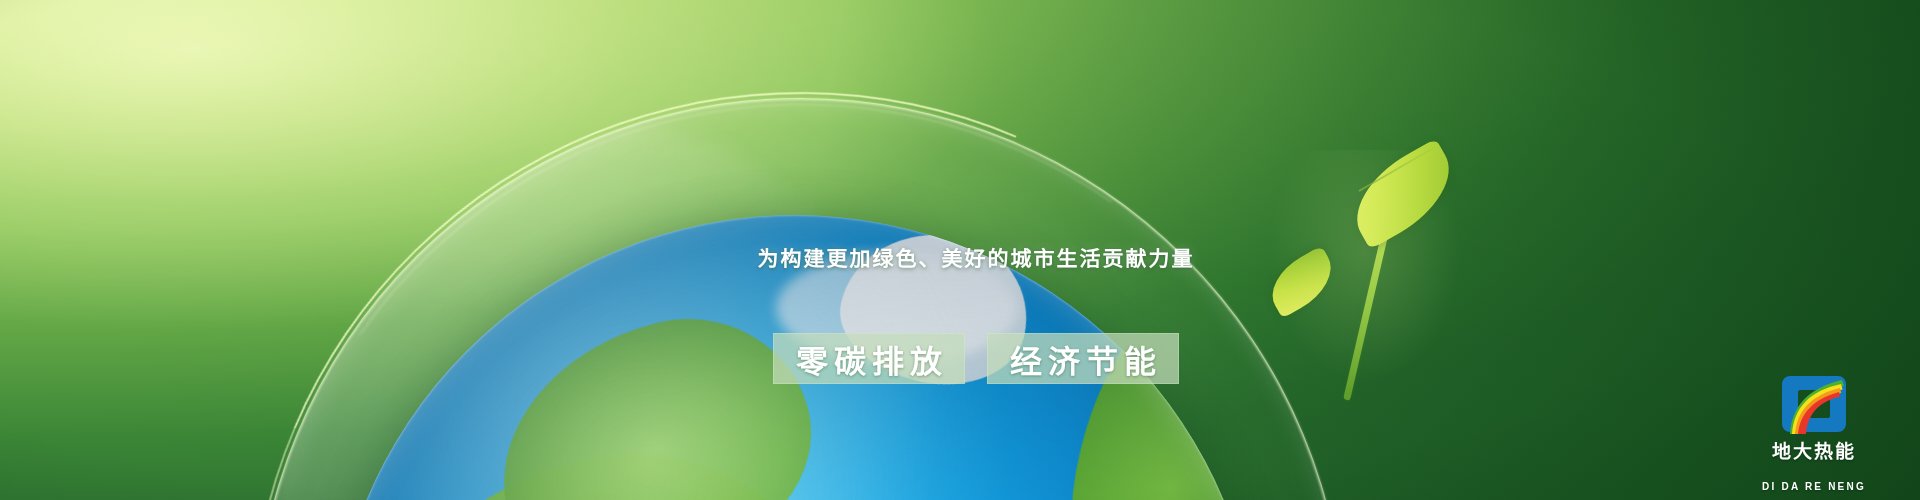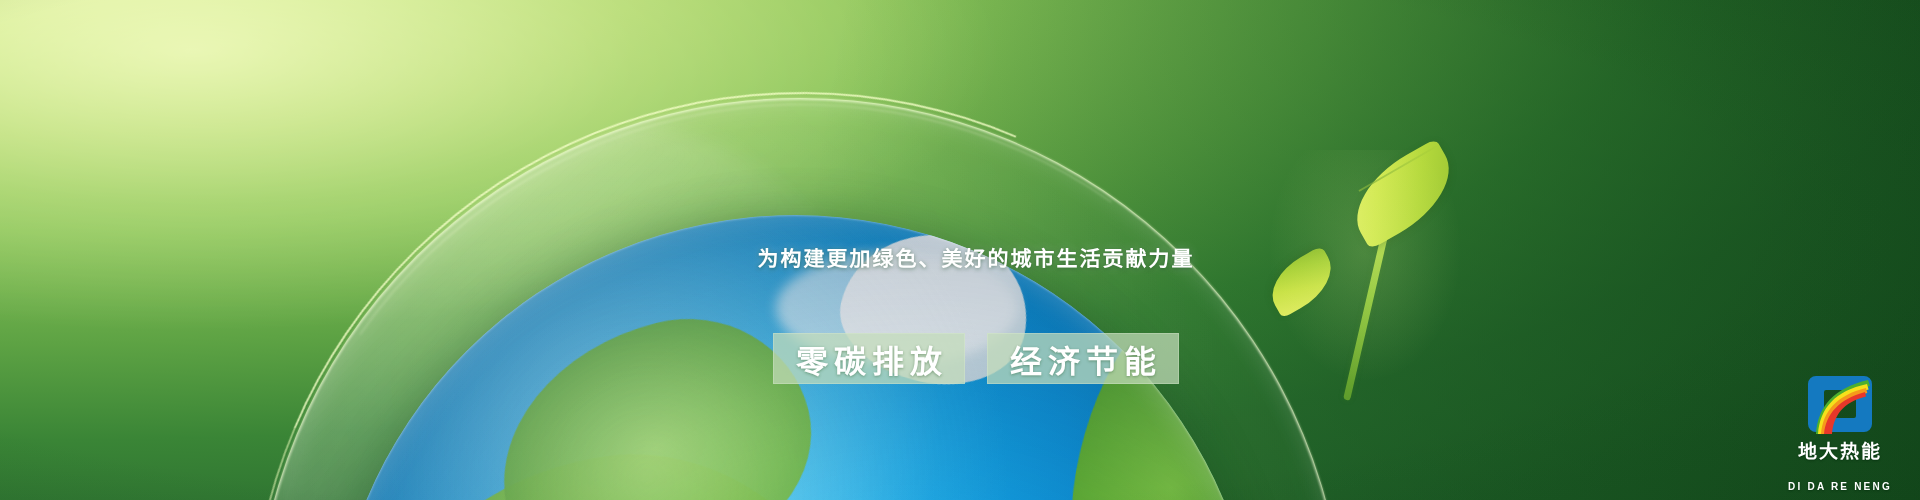--- a/index.html
+++ b/index.html
@@ -242,21 +242,21 @@
     font-weight:700;
     letter-spacing:6px;
     text-indent:6px;
     text-shadow:0 1px 3px rgba(40,90,40,.45);
     border:1px solid rgba(225,240,215,.30);
   }
 
   
   .logo{
     position:absolute;
-    right:16px; bottom:8px;
+    right:42px; bottom:8px;
     width:128px;
     text-align:center;
   }
   .logo-mark{
     position:relative;
     width:72px;height:66px;
     margin:0 auto 4px;
   }
   .logo-cn{
     font-size:19px;

